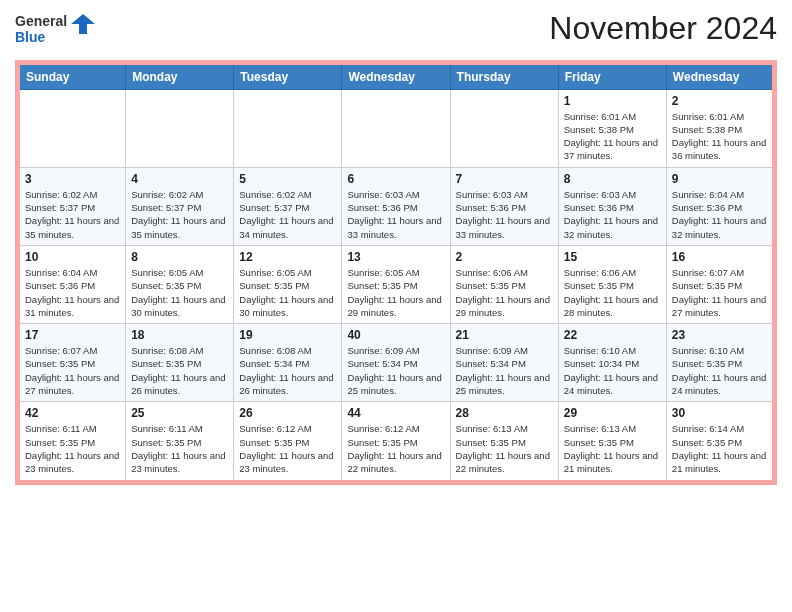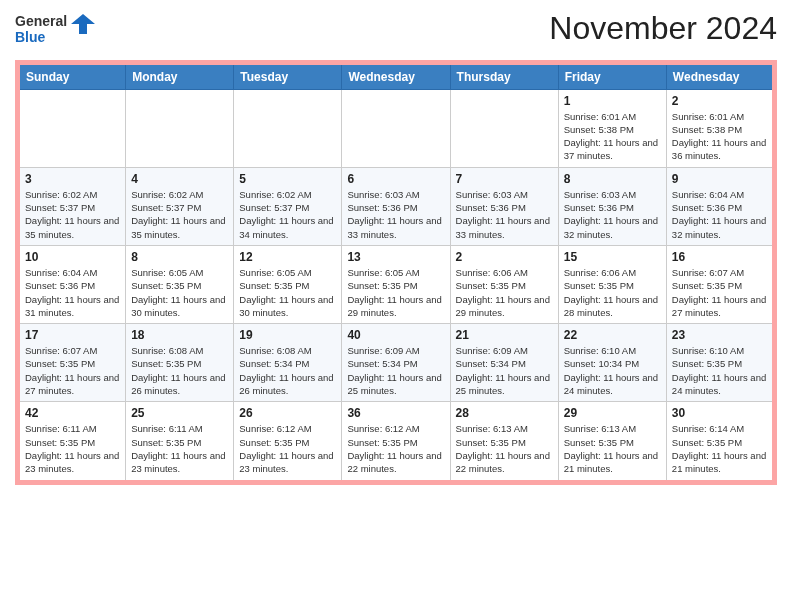--- a/index.html
+++ b/index.html
@@ -305,21 +305,21 @@
 and 23 minutes.</div>
           </td>
           <td>
             <span class="day-number">26</span>
             <div class="day-info">Sunrise: 6:12 AM
 Sunset: 5:35 PM
 Daylight: 11 hours
 and 23 minutes.</div>
           </td>
           <td>
-            <span class="day-number">36</span>
+            <span class="day-number">44</span>
             <div class="day-info">Sunrise: 6:12 AM
 Sunset: 5:35 PM
 Daylight: 11 hours
 and 22 minutes.</div>
           </td>
           <td>
             <span class="day-number">28</span>
             <div class="day-info">Sunrise: 6:13 AM
 Sunset: 5:35 PM
 Daylight: 11 hours

